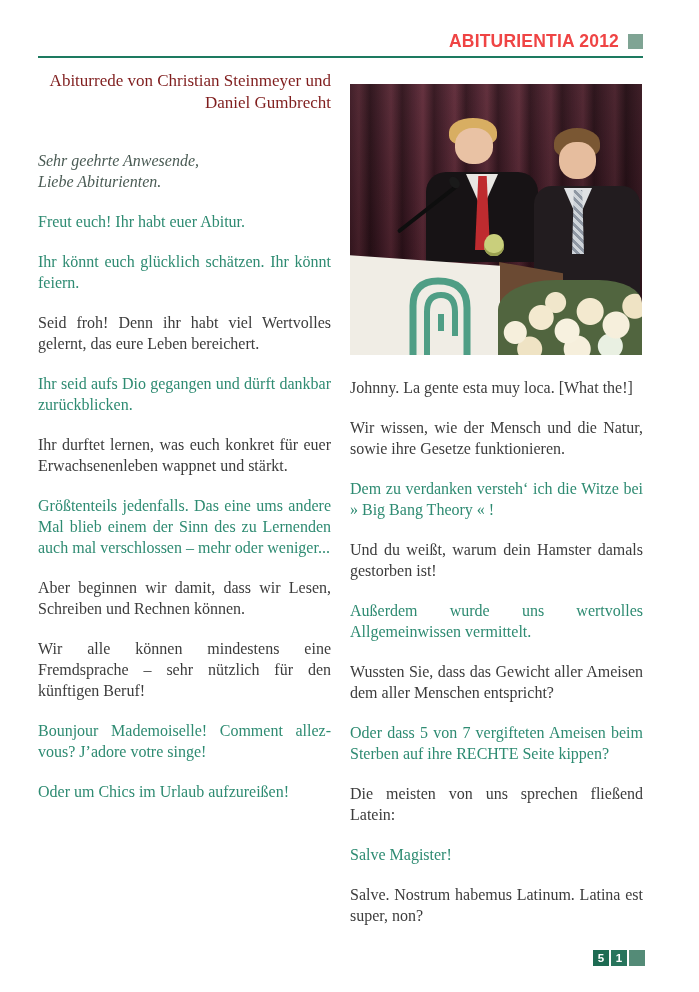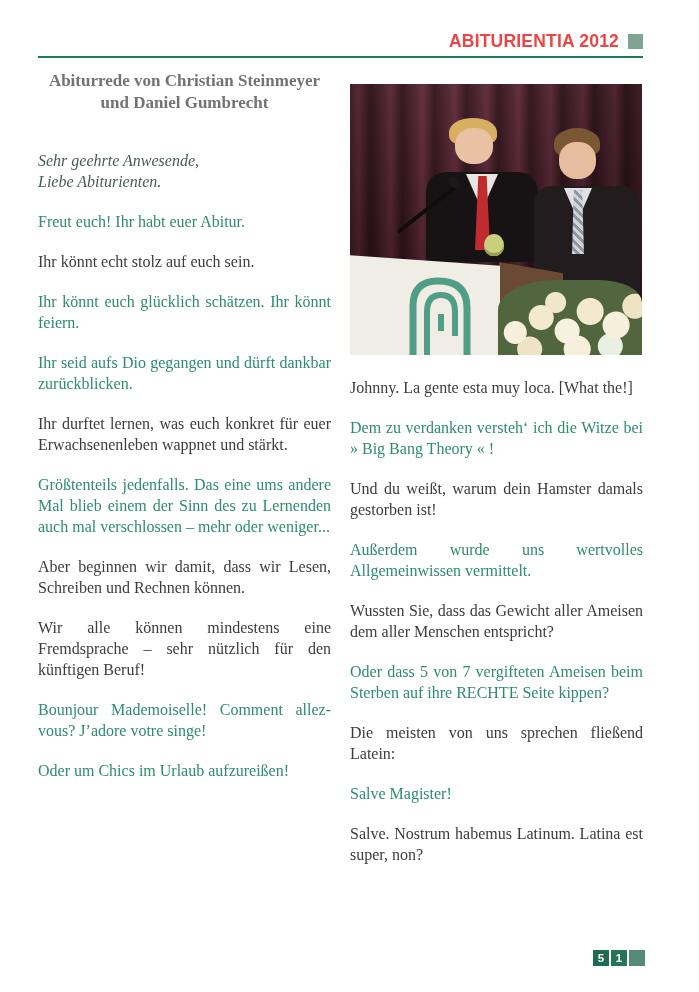--- a/index.html
+++ b/index.html
@@ -20,22 +20,22 @@
   .header-square{width:15px;height:15px;background:#7fa494;}
   .rule{
     position:absolute;left:38px;top:56px;width:605px;height:2px;background:#1d7a60;
   }
   
   .col{position:absolute;width:293px;font-size:16px;line-height:21px;
        text-align:justify;color:#3c3c3c;hyphens:auto;}
   .col-left{left:38px;top:70px;}
   .col-right{left:350px;top:84px;}
   .article-title{
-    font-weight:bold;font-size:17px;line-height:22px;color:#737373;
-    text-align:center;margin:0 0 36px 0;
+    font-weight:normal;font-size:17px;line-height:22px;color:#7f1d1d;
+    text-align:right;margin:0 0 36px 0;
   }
   p{margin:4px 0 19px 0;}
   p.intro{font-style:italic;color:#4a5b54;white-space:pre-line;text-align:left;}
   p.green{color:#2e8b72;}
   p.black{color:#3c3c3c;}
   
   .photo{
     position:relative;width:292px;height:271px;margin:0 0 22px 0;overflow:hidden;
     background:
       linear-gradient(90deg, rgba(0,0,0,.20), rgba(0,0,0,0) 25%, rgba(0,0,0,.05) 60%, rgba(0,0,0,.30)),
@@ -93,22 +93,22 @@
   <span class="header-title">ABITURIENTIA 2012</span>
   <span class="header-square"></span>
 </div>
 <div class="rule"></div>
 
 <div class="col col-left">
   <h1 class="article-title">Abiturrede von Christian Steinmeyer und Daniel Gumbrecht</h1>
   <p class="intro">Sehr geehrte Anwesende,
 Liebe Abiturienten.</p>
   <p class="green">Freut euch! Ihr habt euer Abitur.</p>
-  <p class="black">Ihr könnt echt stolz auf euch sein.</p>
   <p class="green">Ihr könnt euch glücklich schätzen. Ihr könnt feiern.</p>
+  <p class="black">Seid froh! Denn ihr habt viel Wertvolles gelernt, das eure Leben bereichert.</p>
   <p class="green">Ihr seid aufs Dio gegangen und dürft dankbar zurückblicken.</p>
   <p class="black">Ihr durftet lernen, was euch konkret für euer Erwachsenenleben wappnet und stärkt.</p>
   <p class="green">Größtenteils jedenfalls. Das eine ums andere Mal blieb einem der Sinn des zu Lernenden auch mal verschlossen – mehr oder weniger...</p>
   <p class="black">Aber beginnen wir damit, dass wir Lesen, Schreiben und Rechnen können.</p>
   <p class="black">Wir alle können mindestens eine Fremdsprache – sehr nützlich für den künftigen Beruf!</p>
   <p class="green">Bounjour Mademoiselle! Comment allez-vous? J’adore votre singe!</p>
   <p class="green">Oder um Chics im Urlaub aufzureißen!</p>
 </div>
 
 <div class="col col-right">
@@ -129,20 +129,21 @@
     <div class="mic-boom"></div>
     <div class="mic-head"></div>
     <svg class="logo-arches" viewBox="0 0 64 79" fill="none">
       <path d="M5 79 V30 Q5 5 30 5 Q59 5 59 32 V79" stroke="#4f9e85" stroke-width="7"></path>
       <path d="M19 79 V36 Q19 19 33 19 Q47 19 47 36 V60" stroke="#4f9e85" stroke-width="6"></path>
       <path d="M33 55 V38" stroke="#4f9e85" stroke-width="6"></path>
     </svg>
     <div class="flowers"></div>
   </div>
   <p class="black">Johnny. La gente esta muy loca. [What the!]</p>
+  <p class="black">Wir wissen, wie der Mensch und die Natur, sowie ihre Gesetze funktionieren.</p>
   <p class="green">Dem zu verdanken versteh‘ ich die Witze bei » Big Bang Theory « !</p>
   <p class="black">Und du weißt, warum dein Hamster damals gestorben ist!</p>
   <p class="green">Außerdem wurde uns wertvolles Allgemeinwissen vermittelt.</p>
   <p class="black">Wussten Sie, dass das Gewicht aller Ameisen dem aller Menschen entspricht?</p>
   <p class="green">Oder dass 5 von 7 vergifteten Ameisen beim Sterben auf ihre RECHTE Seite kippen?</p>
   <p class="black">Die meisten von uns sprechen fließend Latein:</p>
   <p class="green">Salve Magister!</p>
   <p class="black">Salve. Nostrum habemus Latinum. Latina est super, non?</p>
 </div>
 

